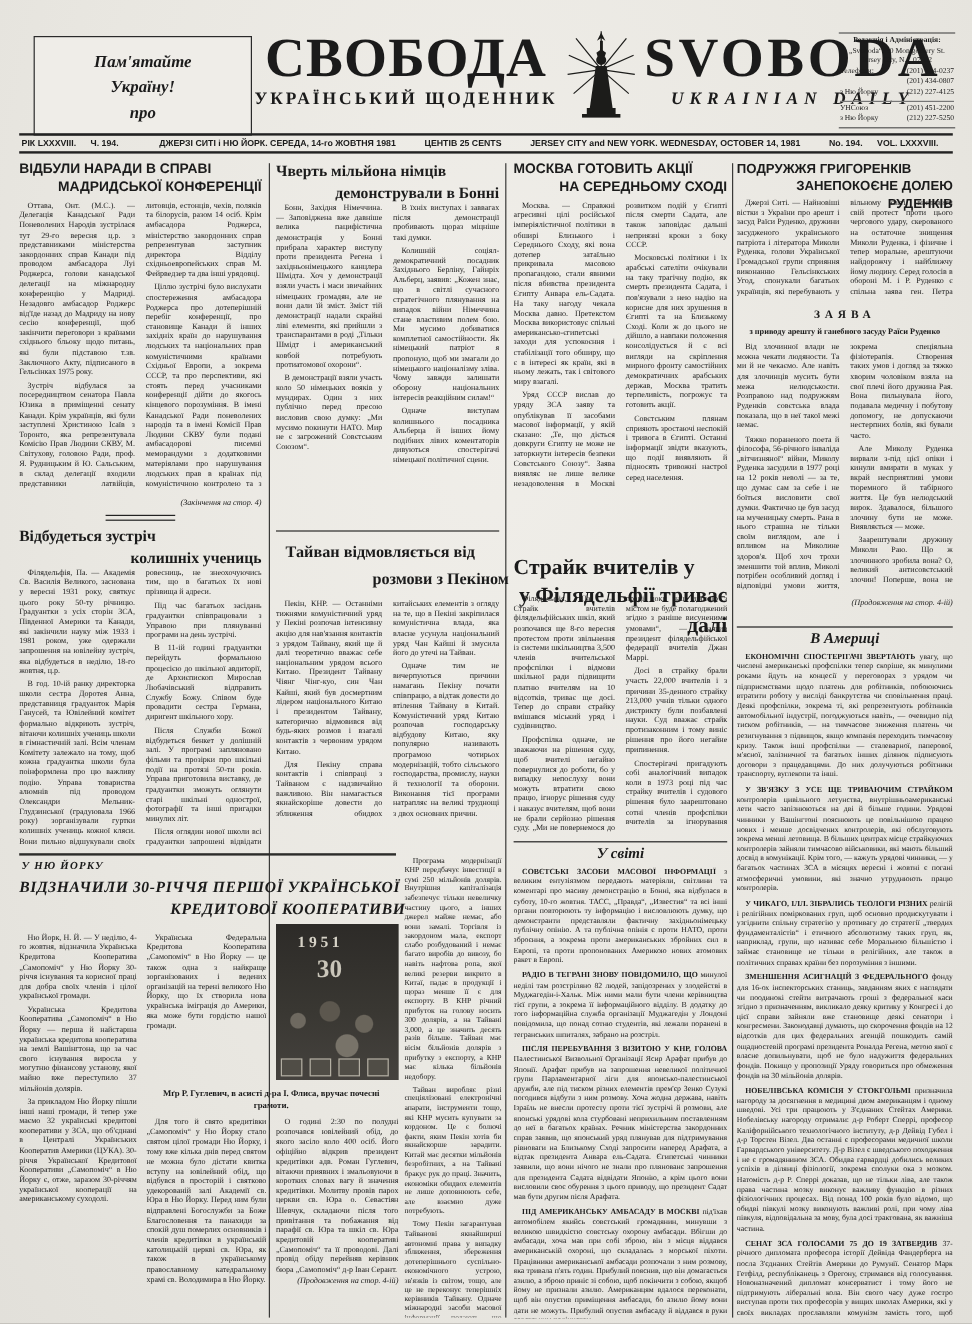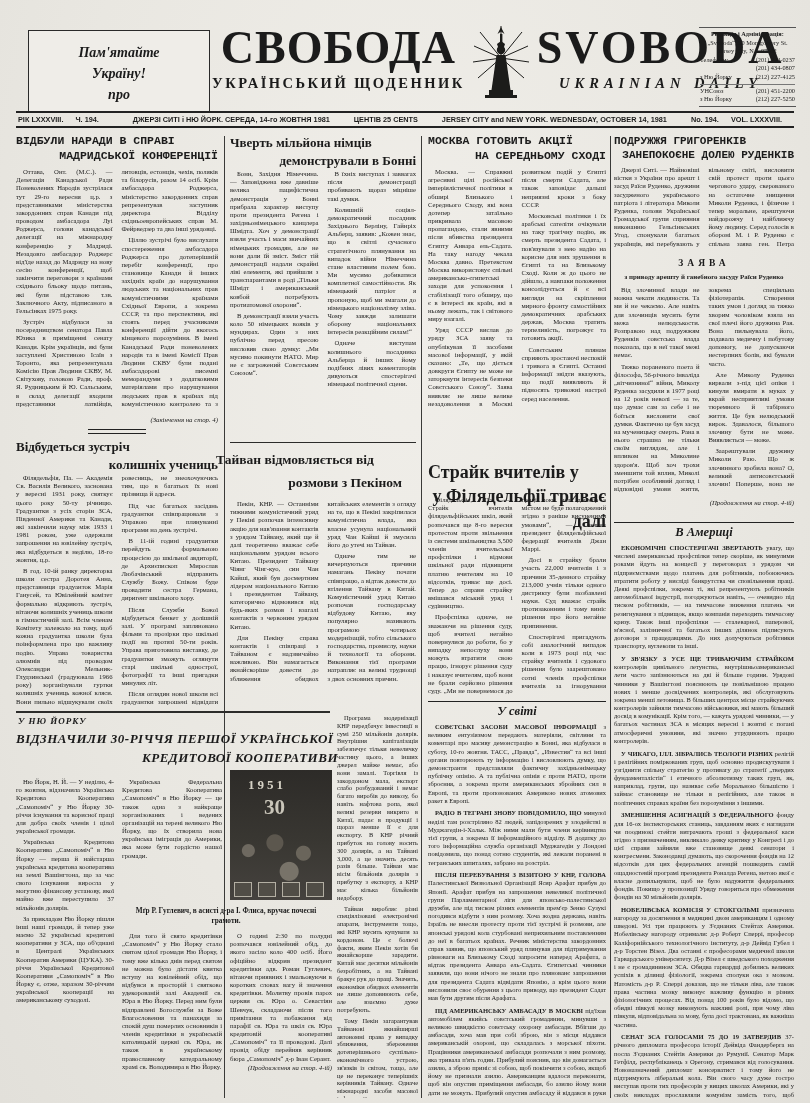--- a/index.html
+++ b/index.html
@@ -24,21 +24,21 @@
   .dateline{display:flex;align-items:center;justify-content:space-between;
             border-top:2px solid #222;border-bottom:2px solid #222;
             font-family:"Liberation Sans",sans-serif;font-weight:700;font-size:7.3px;
             padding:2px 2px;white-space:nowrap;}
   .dl-group span{margin-right:10px;}
   
   .vrule{position:absolute;width:1px;background:#3a3a38;}
   .hline{position:absolute;height:1px;background:#2c2c2a;}
   .divider{height:3px;border-top:1px solid #222;border-bottom:1px solid #222;width:58px;margin:0 auto;}
   
-  .hl-sans{font-family:Liberation Mono, monospace;font-weight:700;font-size:11.5px;line-height:1.3;}
+  .hl-sans{font-family:Liberation Sans, sans-serif;font-weight:700;font-size:11.5px;line-height:1.3;}
   .hl-serif{font-weight:700;font-size:13px;line-height:1.35;}
   .hl .r{display:block;text-align:right;}
   .kicker{font-style:italic;font-weight:700;font-size:9px;letter-spacing:1px;}
   .hl-anniv{font-style:italic;font-weight:700;font-size:13px;line-height:1.45;letter-spacing:.5px;}
   
   .body-text{font-size:6.7px;line-height:1.22;text-align:justify;overflow:hidden;
              -webkit-hyphens:auto;hyphens:auto;}
   .body-text p{margin:0 0 3px 0;text-indent:7px;}
   .cols2{column-count:2;column-gap:9px;}
   .smalltxt{font-size:6.4px;}
@@ -191,21 +191,21 @@
   </div>
   <div class="abs body-text cols2" style="left:230px;top:170px;width:186px;height:268px;">
     <p>Бонн, Західня Німеччина. — Заповіджена вже давніше велика пацифістична демонстрація у Бонні прибрала характер виступу проти президента Регена і західньонімецького канцлера Шмідта. Хоч у демонстрації взяли участь і маси звичайних німецьких громадян, але не вони дали їй зміст. Зміст тій демонстрації надали скрайні ліві елементи, які прийшли з транспарантами в роді „Тільки Шмідт і американський ковбой потребують протиатомової охорони“.</p>
     <p>В демонстрації взяли участь коло 50 німецьких вояків у мундирах. Один з них публічно перед пресою висловив свою думку: „Ми мусимо покинути НАТО. Мир не є загрожений Совєтським Союзом“.</p>
     <p>В їхніх виступах і заввагах після демонстрації пробивають щораз міцніше такі думки.</p>
     <p>Колишній соціял-демократичний посадник Західнього Берліну, Гайнріх Альберц, заявив: „Кожен знає, що в світлі сучасного стратегічного плянування на випадок війни Німеччина стане властивим полем бою. Ми мусимо добиватися комплетної самостійности. Як німецький патріот я пропоную, щоб ми змагали до німецького націоналізму зліва. Чому завжди залишати оборону національних інтересів реакційним силам!“</p>
     <p>Одначе виступам колишнього посадника Альберца й інших йому подібних лівих коментаторів дивуються спостерігачі німецької політичної сцени.</p>
   </div>
   <div class="hline" style="left:230px;top:442px;width:186px;"></div>
 
-  <div class="abs hl hl-serif" style="left:216px;top:449px;width:186px;font-size:13.5px;line-height:1.7;">
+  <div class="abs hl hl-serif" style="left:238px;top:449px;width:186px;font-size:13.5px;line-height:1.7;">
     <span>Тайван відмовляється від</span>
     <span class="r">розмови з Пекіном</span>
   </div>
   <div class="abs body-text cols2" style="left:230px;top:500px;width:186px;height:208px;">
     <p>Пекін, КНР. — Останніми тижнями комуністичний уряд у Пекіні розпочав інтенсивну акцію для нав'язання контактів з урядом Тайвану, який ще й далі теоретично вважає себе національним урядом всього Китаю. Президент Тайвану Чіянг Чінг-куо, син Чан Кайші, який був досмертним лідером національного Китаю і президентом Тайвану, категорично відмовився від будь-яких розмов і взагалі контактів з червоним урядом Китаю.</p>
     <p>Для Пекіну справа контактів і співпраці з Тайваном є надзвичайно важливою. Він намагається якнайскоріше довести до зближення обидвох китайських елементів з огляду на те, що в Пекіні закріпилася комуністична влада, яка власне усунула національний уряд Чан Кайші й змусила його до утечі на Тайван.</p>
     <p>Одначе тим не вичерпуються причини намагань Пекіну почати співпрацю, а відтак довести до втілення Тайвану в Китай. Комуністичний уряд Китаю розпочав господарську відбудову Китаю, яку популярно називають програмою чотирьох модернізацій, тобто сільського господарства, промислу, науки й технології та оборони. Виконання тієї програми натрапляє на великі труднощі з двох основних причин.</p>
   </div>
   <div class="abs body-text smalltxt" style="left:337px;top:714px;width:81px;height:384px;">
     <p>Програма модернізації КНР передбачує інвестиції в сумі 250 мільйонів долярів. Внутрішня капіталізація забезпечує тільки невеличку частину цього, а інших джерел майже немає, або вони замалі. Торгівля із закордоном мала, експорт слабо розбудований і немає багато виробів до вивозу, бо навіть нафтова ропа, якої великі резерви викрито в Китаї, падає в продукції і щораз менше її є для експорту. В КНР річний прибуток на голову носить 300 долярів, а на Тайвані 3,000, а це значить десять разів більше. Тайван має вісім більйонів долярів з прибутку з експорту, а КНР має кілька більйонів недобору.</p>

